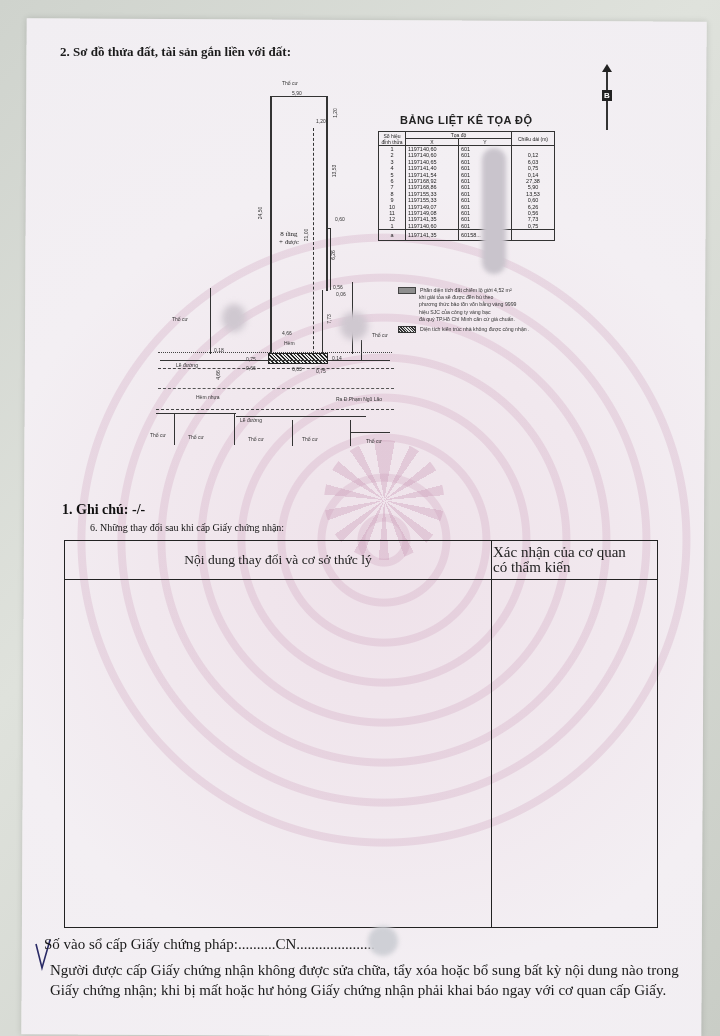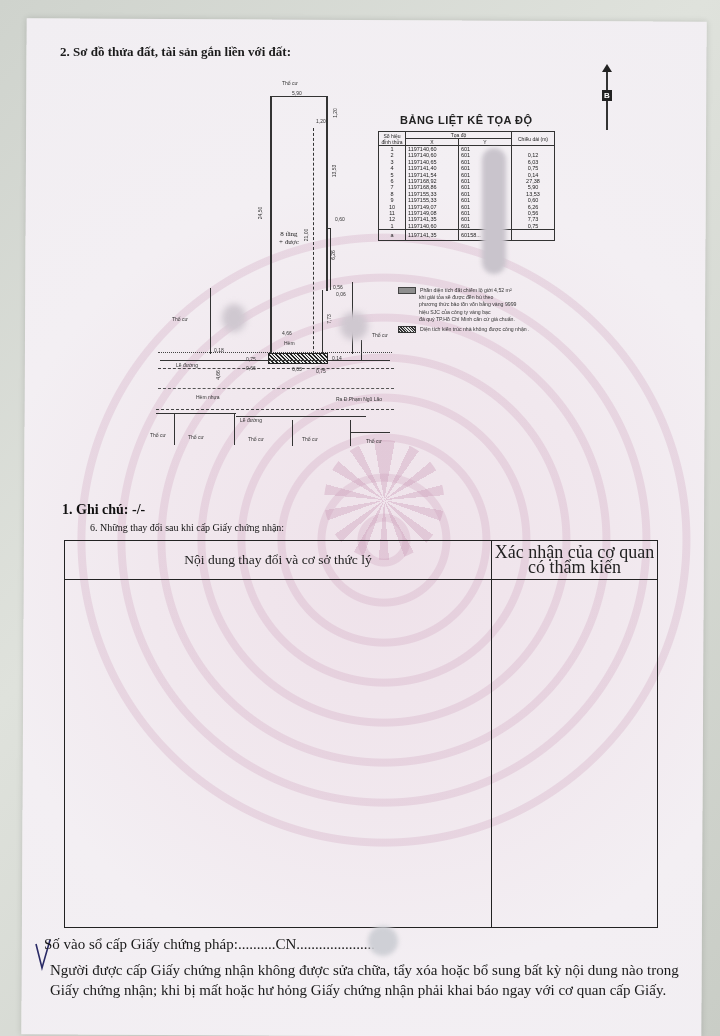--- a/index.html
+++ b/index.html
@@ -56,21 +56,21 @@
   .dash { position:absolute; border-top:1px dashed #444; }
   .dashdot { position:absolute; border-top:1px dashed #555; }
   .vdash { position:absolute; border-left:1.5px dashed #333; }
   .hatch { position:absolute; background: repeating-linear-gradient(45deg,#222 0 1.2px,#e6e6e6 1.2px 2.6px); border:0.8px solid #222; }
   .blob { position:absolute; border-radius:50%; background:#cfc8d0; filter:blur(3px); }
 
   
   table.changes { position:absolute; left:64px; top:540px; width:594px; height:388px; border-collapse:collapse; }
   table.changes td { border:1.2px solid #222; vertical-align:middle; }
   .ch-h1 { width:424px; height:36px; text-align:center; font-size:13.5px; color:#222; }
-  .ch-h2 { text-align:center; font-size:18px; color:#222; line-height:15px; }
+  .ch-h2 { text-align:left; font-size:15px; color:#222; line-height:15px; }
 
   .reg { left:44px; top:936px; font-size:15px; color:#1a1a1a; }
   .reg b { font-weight:normal; }
   .reg-blur { left:368px; top:926px; width:30px; height:30px; border-radius:50%; background:#cfd0d6; filter:blur(2px); }
   .check { left:34px; top:938px; width:18px; height:34px; }
   .note { left:50px; top:960px; width:660px; font-size:15px; color:#1a1a1a; line-height:20px; }
 </style>
 </head>
 <body>
 

